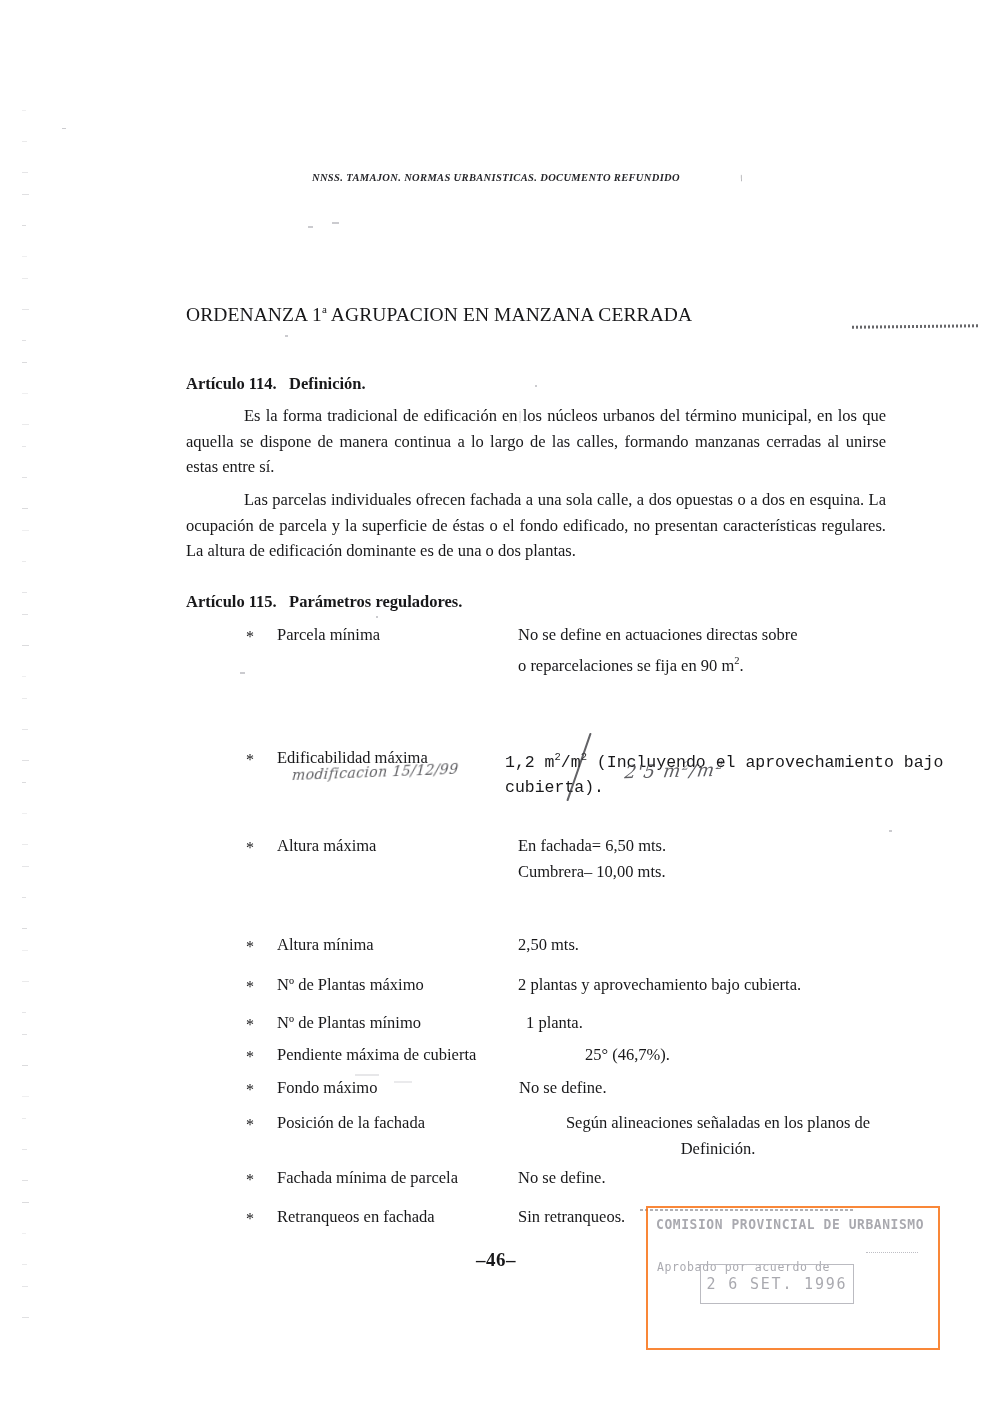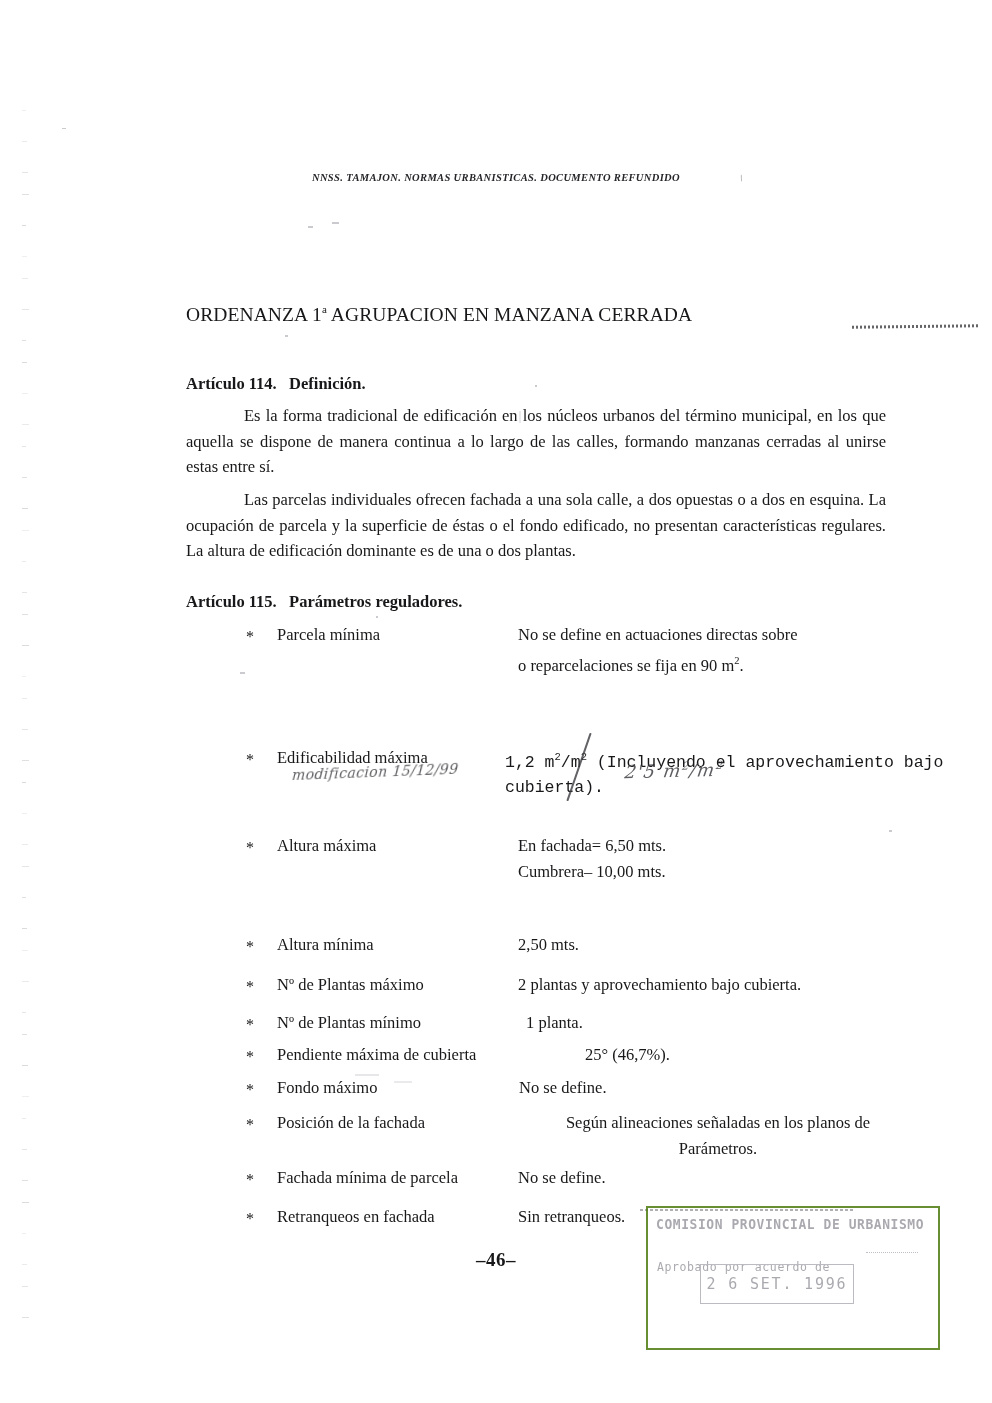--- a/index.html
+++ b/index.html
@@ -200,21 +200,21 @@
     letter-spacing: .5px;
   }
 
   
   .stamp {
     position: absolute;
     left: 646px;
     top: 1206px;
     width: 290px;
     height: 140px;
-    border: 2px solid #4d7c0f;
+    border: 2px solid #f97316;
     opacity: .85;
     font-family: "DejaVu Sans Mono", monospace;
     color: #9b9ba2;
     letter-spacing: .6px;
   }
   .stamp-title {
     position: absolute;
     left: 8px;
     top: 8px;
     font-size: 13.5px;
@@ -388,21 +388,21 @@
         <span class="param-label">Fondo máximo</span>
         <span class="param-value" style="left: 273px;">
           <span class="vline">No se define.</span>
         </span>
       </div>
       <div class="param-row" style="top: 1110px;">
         <span class="bullet">*</span>
         <span class="param-label">Posición de la fachada</span>
         <span class="param-value" style="left: 272px; text-align: center;">
           <span class="vline">Según alineaciones señaladas en los planos de</span>
-          <span class="vline">Parámetros.</span>
+          <span class="vline">Definición.</span>
         </span>
       </div>
       <div class="param-row" style="top: 1165px;">
         <span class="bullet">*</span>
         <span class="param-label">Fachada mínima de parcela</span>
         <span class="param-value" style="left: 272px;">
           <span class="vline">No se define.</span>
         </span>
       </div>
       <div class="param-row" style="top: 1204px;">

